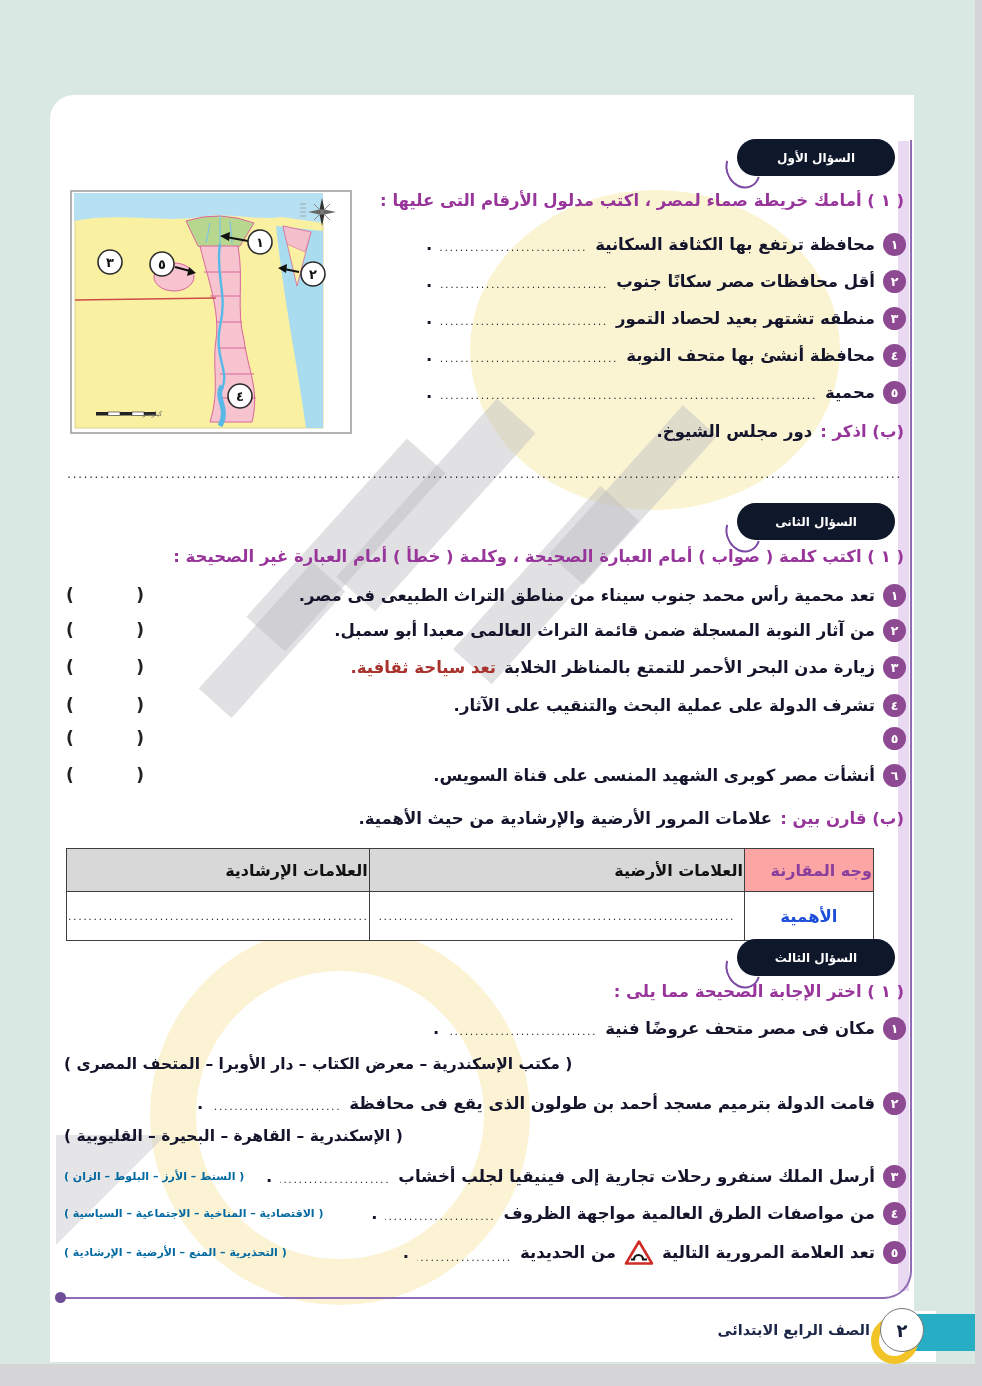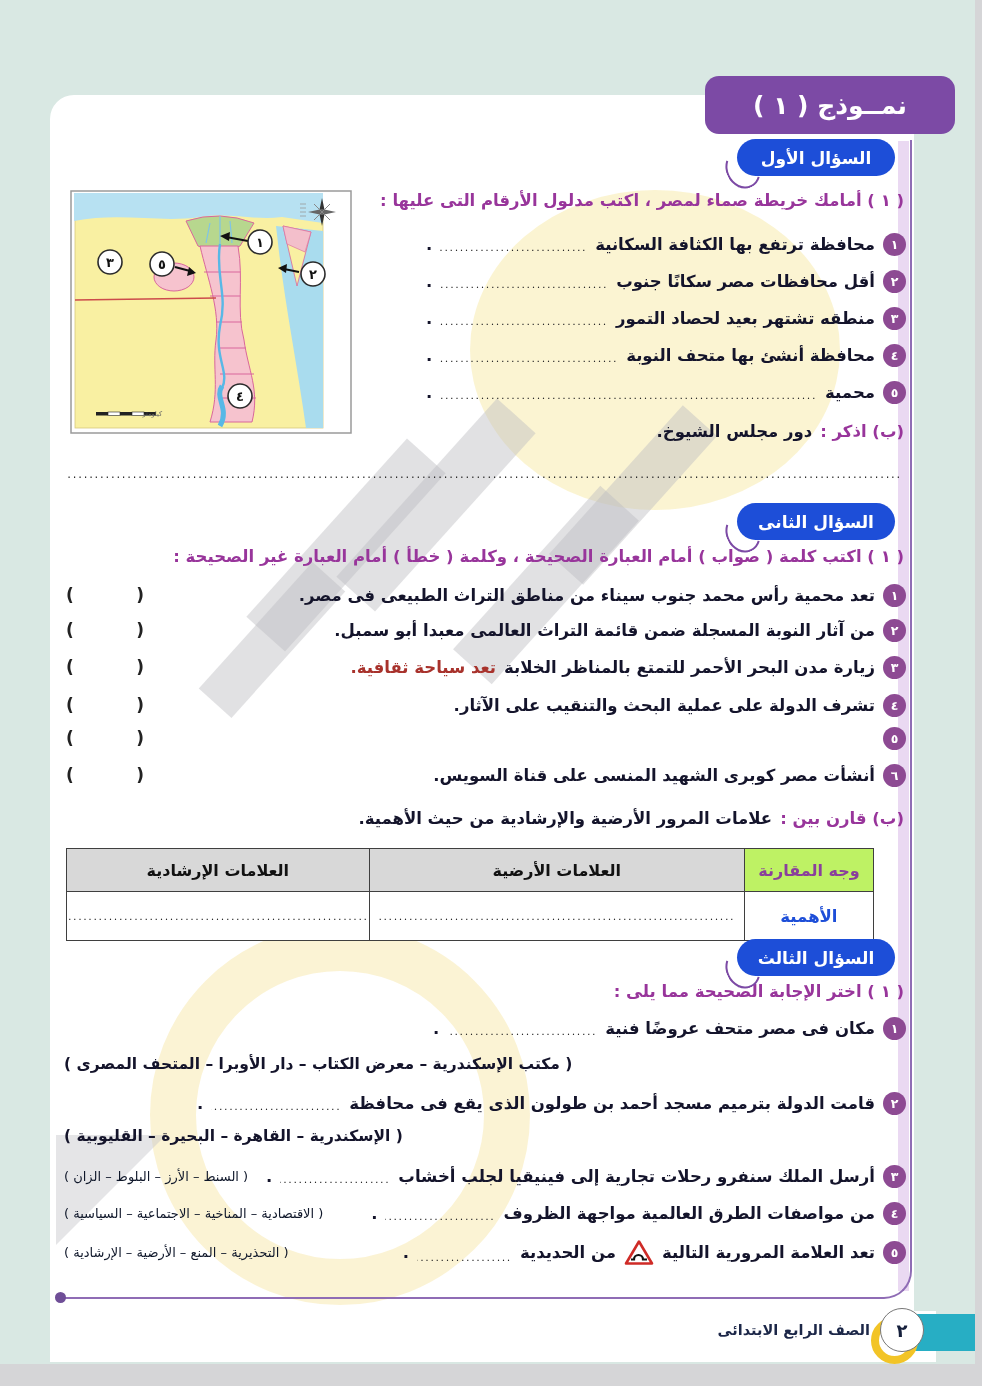--- a/index.html
+++ b/index.html
@@ -25,50 +25,50 @@
   .tint-r{position:absolute;right:27px;top:46px;width:11px;height:1150px;background:#ead9f2;z-index:1;}
   .frame{position:absolute;left:8px;top:45px;right:24px;height:1157px;
          border-right:2.6px solid #8f6cb5;border-bottom:2.6px solid #8f6cb5;
          border-radius:0 0 28px 0;z-index:1;}
   .fdot{position:absolute;left:5px;top:1197px;width:11px;height:11px;border-radius:50%;background:#6f4e97;z-index:2;}
 
   
   .model{position:absolute;left:705px;top:76px;width:250px;height:58px;background:#7c4aa5;
          border-radius:14px;color:#fff;font-weight:700;font-size:25px;display:flex;
          align-items:center;justify-content:center;z-index:4;}
-  .pill{position:absolute;left:737px;width:158px;height:37px;background:#1d4ed8;border-radius:20px;
-        color:#fff;font-weight:700;font-size:17px;display:flex;align-items:center;justify-content:center;z-index:4;}
+  .pill{position:absolute;left:737px;width:158px;height:37px;background:#0f172a;border-radius:20px;
+        color:#fff;font-weight:700;font-size:12px;display:flex;align-items:center;justify-content:center;z-index:4;}
   .pill::after{content:"";position:absolute;left:-11px;bottom:-13px;width:30px;height:36px;
         border:2.4px solid transparent;border-left-color:#7c4aa5;border-bottom-color:#7c4aa5;
         border-radius:50%;transform:rotate(-25deg);}
 
   
   .row{position:absolute;display:flex;align-items:center;gap:8px;z-index:2;}
   .badge{width:23px;height:23px;border-radius:50%;background:#8d4a93;color:#fff;font-size:12.5px;
          font-weight:700;display:flex;align-items:center;justify-content:center;flex:none;}
   .btext{font-weight:700;font-size:16.5px;color:#14142b;white-space:nowrap;}
   .red{color:#a8322c;font-weight:700;font-size:16.5px;white-space:nowrap;}
   .dots{overflow:hidden;white-space:nowrap;font-size:11px;letter-spacing:1.6px;color:#2b2b2b;
         align-self:flex-end;padding-bottom:2px;}
   .grow{flex:1 1 20px;min-width:20px;}
   .w150{width:150px;flex:none;} .w130{width:130px;flex:none;} .w110{width:110px;flex:none;} .w95{width:95px;flex:none;}
   .intro{position:absolute;right:32px;color:#98359b;font-weight:700;font-size:16.5px;white-space:nowrap;z-index:2;}
   .plabel{color:#98359b;font-weight:700;font-size:16.5px;white-space:nowrap;}
   .opts{position:absolute;left:14px;font-weight:700;font-size:15.5px;color:#14142b;white-space:nowrap;z-index:2;}
-  .pushend{margin-inline-start:auto;font-weight:400;font-size:13px;color:#0f172a;white-space:nowrap;}
+  .pushend{margin-inline-start:auto;font-weight:700;font-size:11px;color:#0369a1;white-space:nowrap;}
   .brkt{position:absolute;left:16px;width:78px;display:flex;justify-content:space-between;direction:ltr;
         font-size:17px;font-weight:700;color:#222;z-index:2;}
   .answer-line{position:absolute;right:34px;left:16px;top:372px;height:16px;overflow:hidden;
         white-space:nowrap;font-size:11.5px;letter-spacing:1.8px;color:#2b2b2b;z-index:2;}
 
   
   .cmp-table{position:absolute;right:62px;top:753px;width:808px;border-collapse:collapse;z-index:2;table-layout:fixed;}
   .cmp-table th,.cmp-table td{border:1.6px solid #3f3f3f;}
-  .th{background:#d8d8d8;font-size:16px;font-weight:700;color:#111;height:40px;text-align:center;}
-  .thc{background:#bef264;color:#8a3f9c;}
+  .th{background:#d8d8d8;font-size:16px;font-weight:700;color:#111;height:40px;text-align:right;}
+  .thc{background:#fca5a5;color:#8a3f9c;}
   .rowlab{color:#1d4ed8;font-weight:700;font-size:16.5px;text-align:center;height:46px;background:#fff;}
   .cell-dots{text-align:center;font-size:11px;letter-spacing:1.6px;color:#2b2b2b;overflow:hidden;
         white-space:nowrap;background:#fff;}
 
   
   .map{position:absolute;left:20px;top:95px;width:282px;height:244px;z-index:2;}
 
   
   .f-bar{position:absolute;left:905px;top:1314px;width:70px;height:37px;background:#27aec4;z-index:5;}
   .f-ring{position:absolute;left:871px;top:1317px;width:47px;height:47px;border-radius:50%;
@@ -316,21 +316,20 @@
           <path d="M7,20.5 L10,20.5 A4.5,4.5 0 0 1 19,20.5 L23,20.5" stroke="#111" stroke-width="2.2" fill="none"></path>
         </svg>
       </span>
       <span class="btext">من الحديدية</span>
       <span class="dots w95">..........................................................................................................</span>
       <span class="btext">.</span>
       <span class="pushend">( التحذيرية – المنع – الأرضية – الإرشادية )</span>
     </div>
   </div>
 
-  <div class="model">نمــوذج ( ١ )</div>
   <div class="pill" style="top:139px;">السؤال الأول</div>
   <div class="pill" style="top:503px;">السؤال الثانى</div>
   <div class="pill" style="top:939px;">السؤال الثالث</div>
 
   <div class="f-bar"></div>
   <div class="f-ring"></div>
   <div class="f-page">
       <span>٢</span>
     </div>
   <div class="f-grade">الصف الرابع الابتدائى</div>

